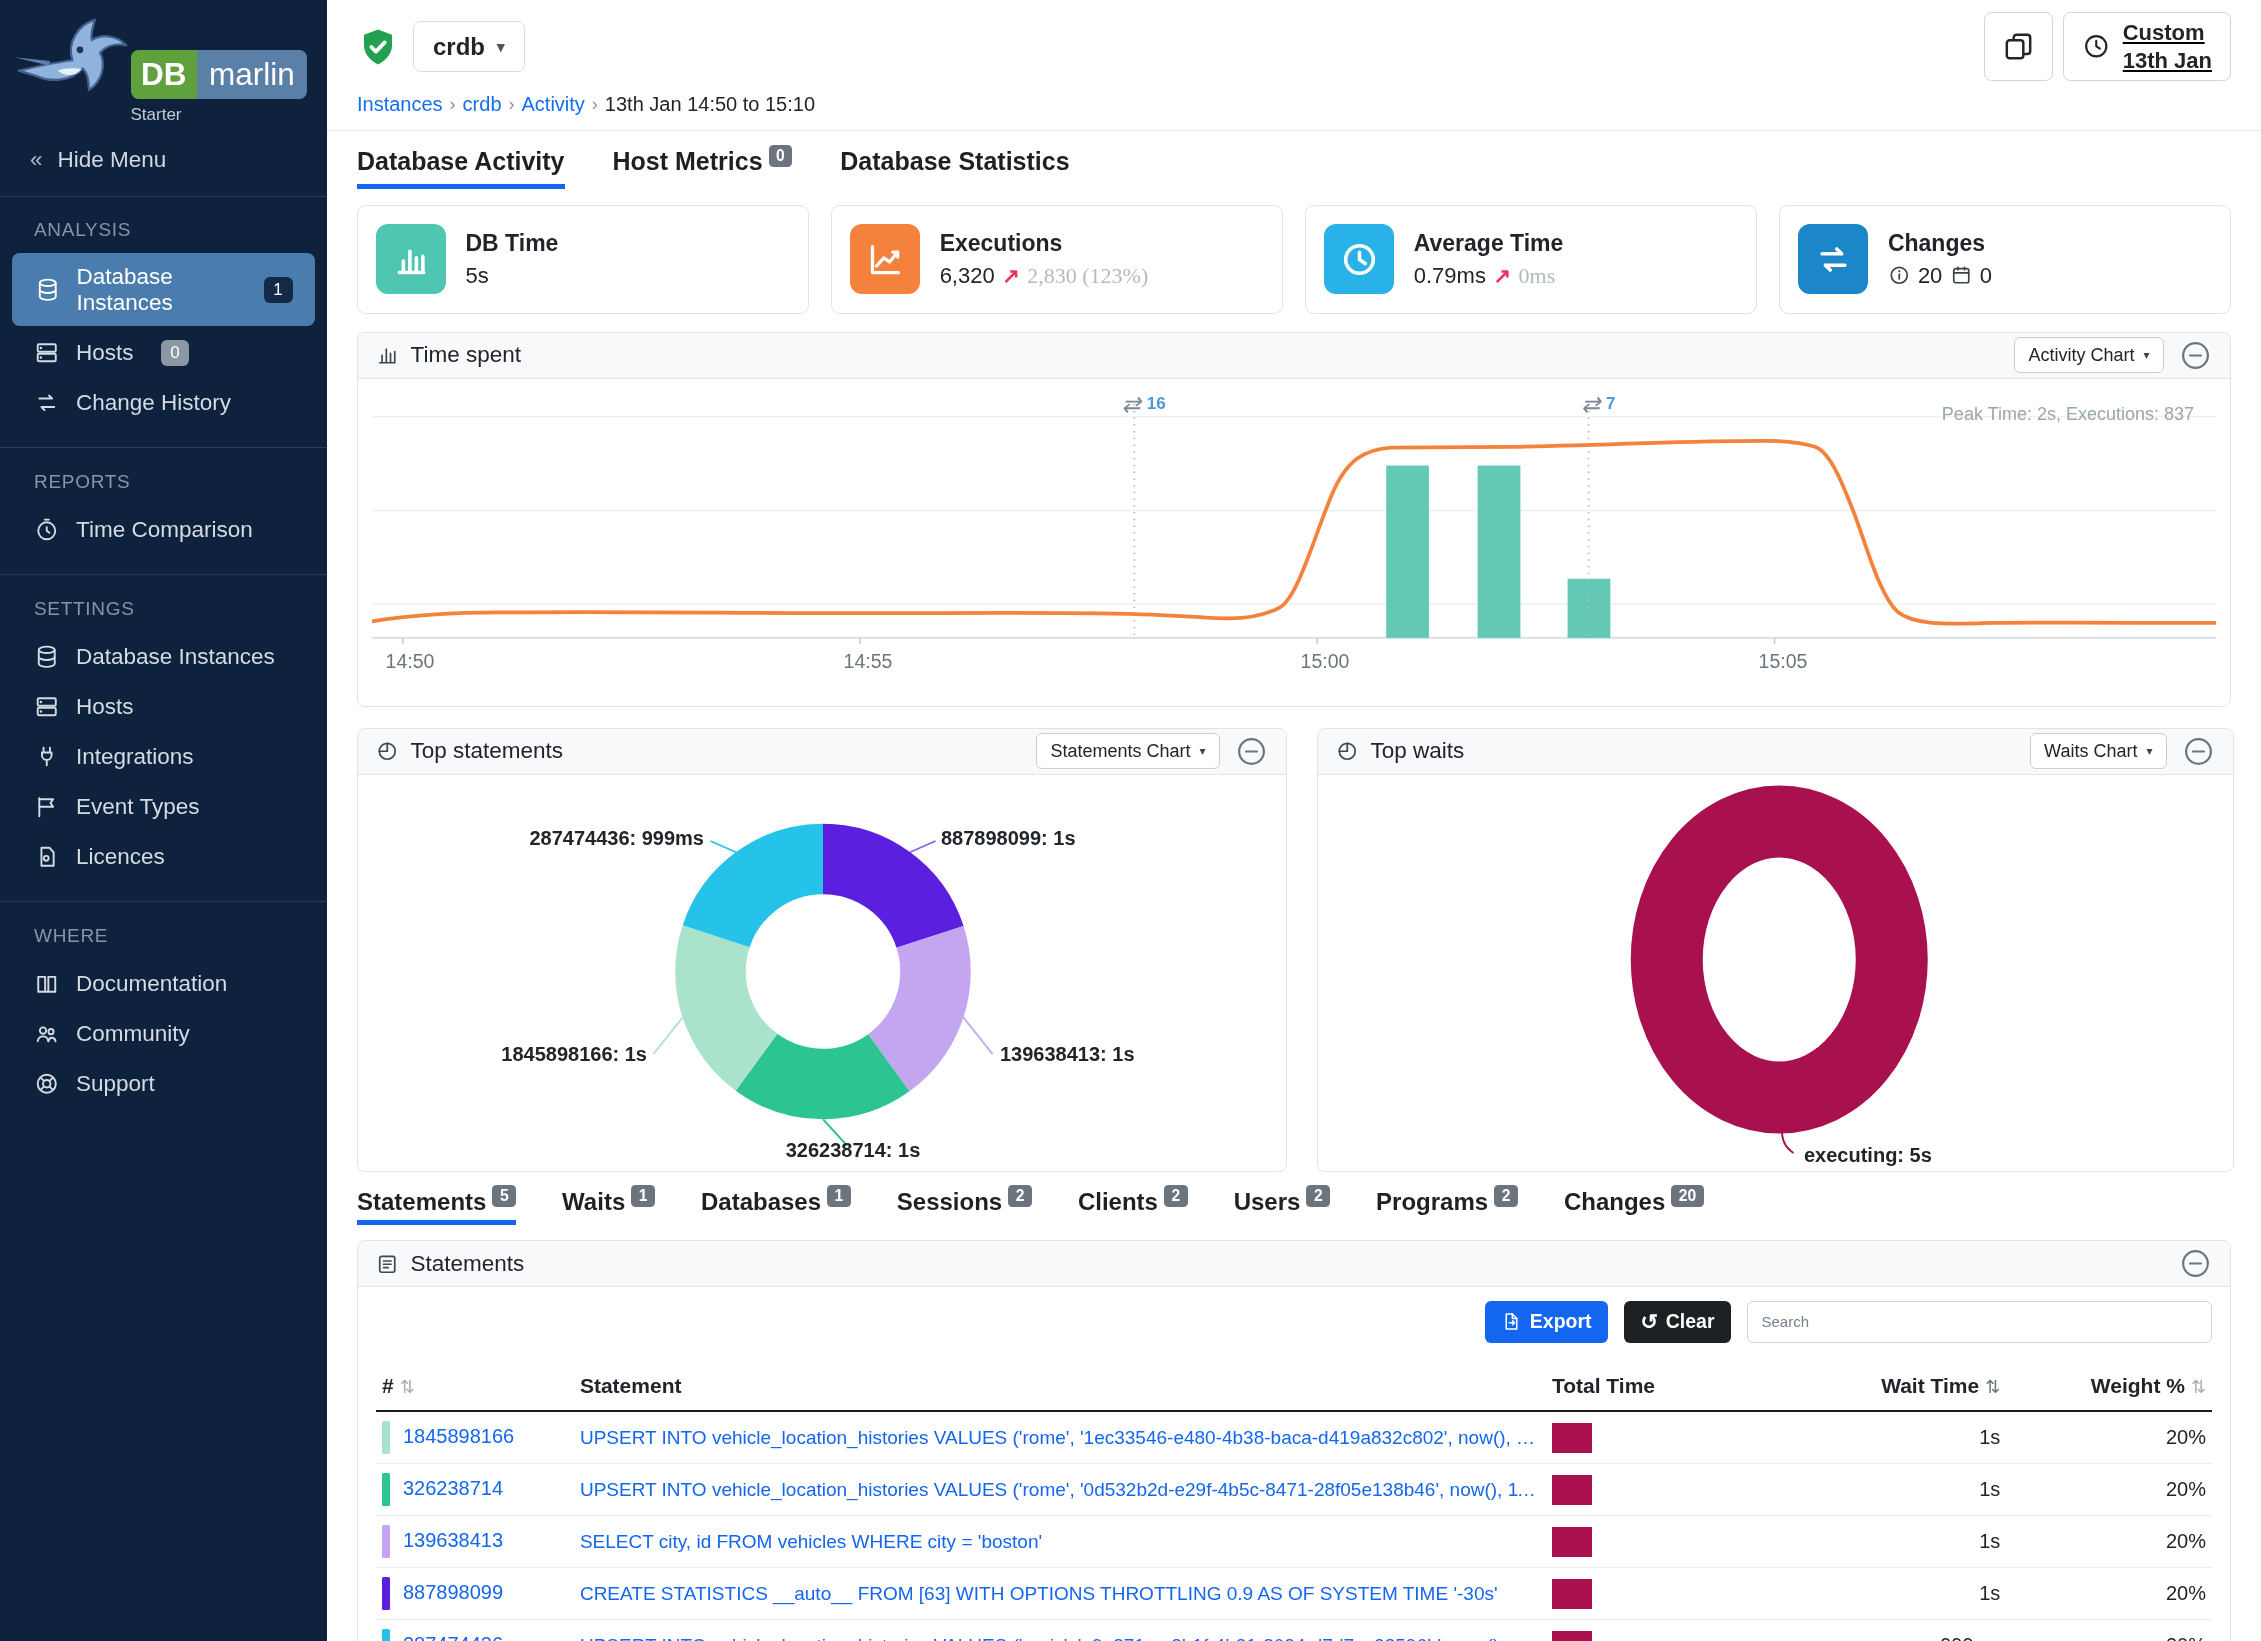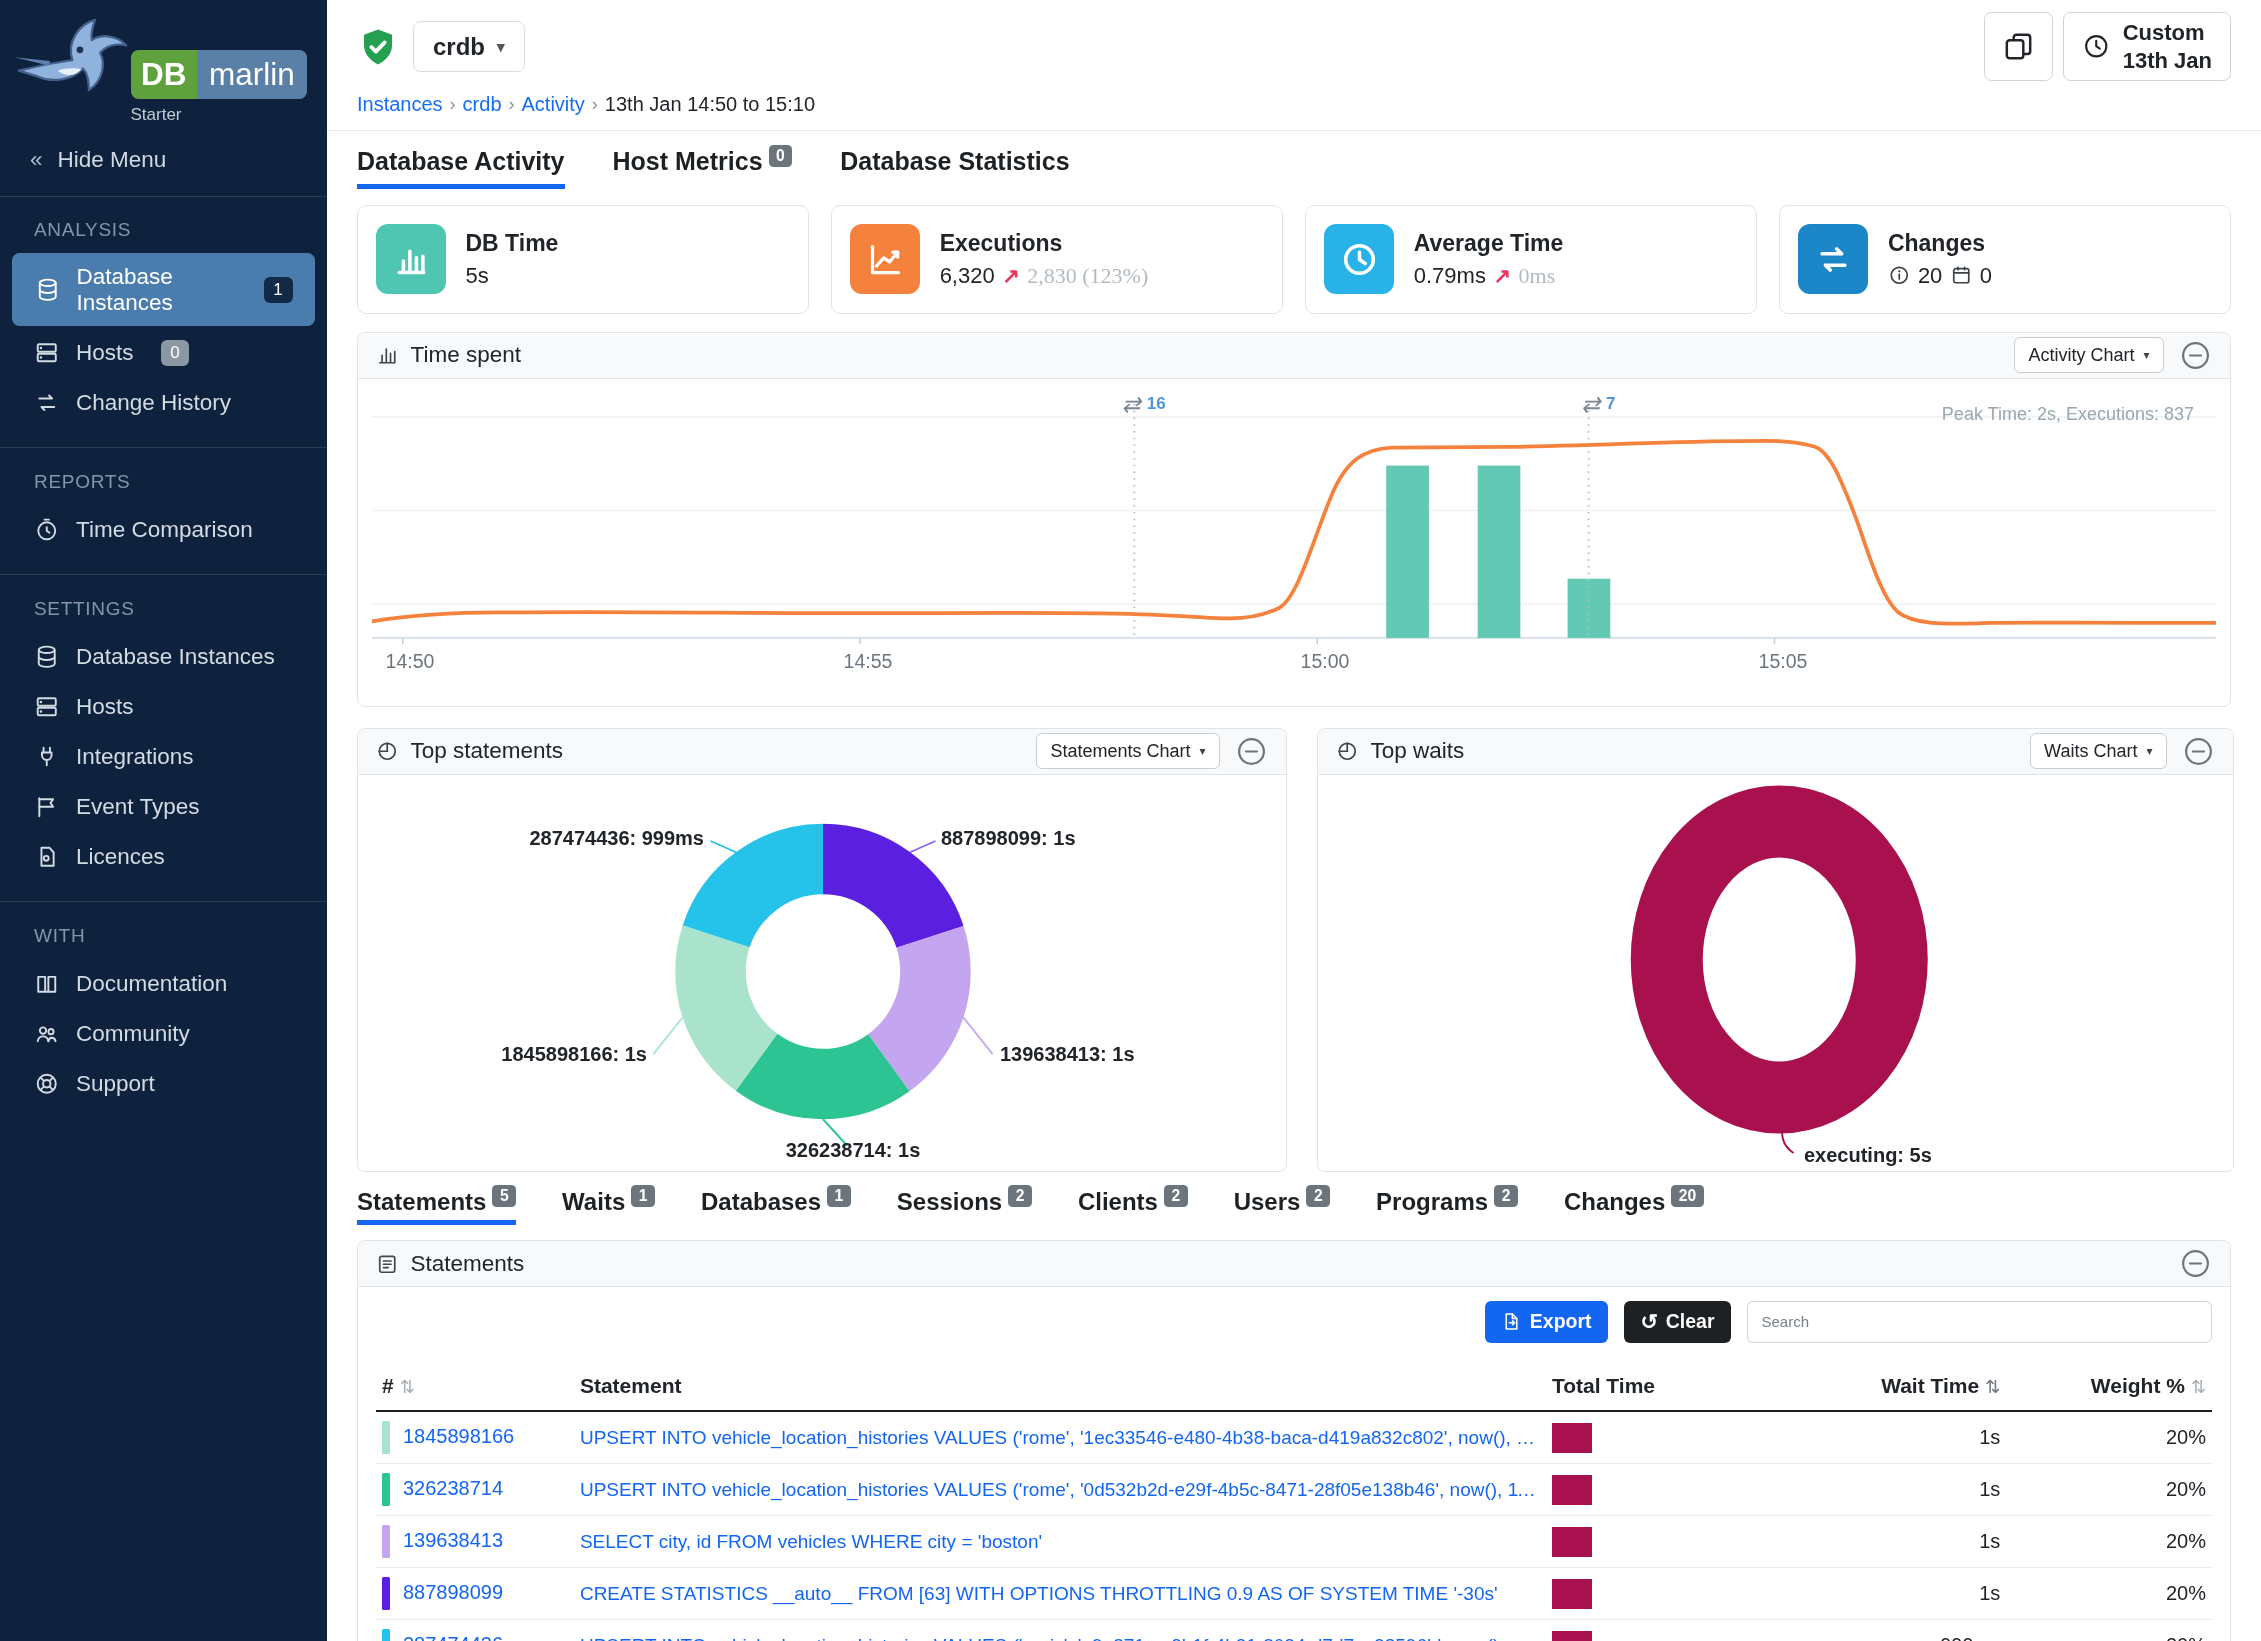--- a/index.html
+++ b/index.html
@@ -40,21 +40,21 @@
   .instance-btn { display:flex; align-items:center; gap:12px; background:#fff;
     border:0.7px solid #d9dde1; border-radius:7.5px; padding:10.5px 19.5px; font-size:24px;
     font-weight:bold; cursor:pointer; font-family:inherit; color:#212529;}
   .instance-btn .caret { font-size:15px; color:#555; }
   .topbar-actions { margin-left:auto; display:flex; gap:10.5px; }
   .icon-btn { width:69px; height:69px; background:#fff; border:0.7px solid #ced4da;
     border-radius:7.5px; display:flex; align-items:center; justify-content:center; cursor:pointer; }
   .icon-btn svg { width:33px; height:33px; }
   .time-btn { display:flex; align-items:center; gap:12px; background:#fff;
     border:0.7px solid #ced4da; border-radius:7.5px; padding:6px 18px; height:69px;
-    cursor:pointer; font-family:inherit; }
+    cursor:pointer; font-family:inherit;text-decoration:underline; }
   .time-btn svg { width:28.5px; height:28.5px; }
   .time-text { text-align:left; font-size:22px; font-weight:bold; line-height:1.25; color:#212529; }
   .breadcrumbs { margin:12px 0 13.5px; font-size:20px; display:flex; gap:7px; align-items:center; }
   .breadcrumbs a { color:#146ef5; text-decoration:none; cursor:pointer; }
   .breadcrumbs .sep { color:#8a9299; font-size:18px; }
   .breadcrumbs .current { color:#212529; }
 
   .page-tabs { display:flex; gap:48px; padding:16.5px 30px 0; align-items:flex-start; }
   .page-tab { font-size:25px; font-weight:bold; color:#1d2124; padding-bottom:13.5px;
     cursor:pointer; position:relative; }
@@ -248,21 +248,21 @@
       <div class="nav-item">
         <svg viewBox="0 0 24 24" fill="none" stroke="currentColor" stroke-width="1.8" stroke-linejoin="round">
             <path d="M7 3.5h7.5L18.5 8v12.5H7z"></path>
             <circle cx="11.5" cy="13.5" r="2.3"></circle>
           </svg>
         <span>Licences</span>
       </div>
     </div>
 
     <div class="nav-section">
-      <div class="nav-title">WITH</div>
+      <div class="nav-title">WHERE</div>
       <div class="nav-item">
         <svg viewBox="0 0 24 24" fill="none" stroke="currentColor" stroke-width="1.8" stroke-linejoin="round">
             <path d="M4 5.5h6.5v14H4zM13.5 5.5H20v14h-6.5z"></path>
             <path d="M10.5 19.5h3"></path>
           </svg>
         <span>Documentation</span>
       </div>
       <div class="nav-item">
         <svg viewBox="0 0 24 24" fill="none" stroke="currentColor" stroke-width="1.8" stroke-linecap="round">
             <circle cx="8.5" cy="9" r="3"></circle>

